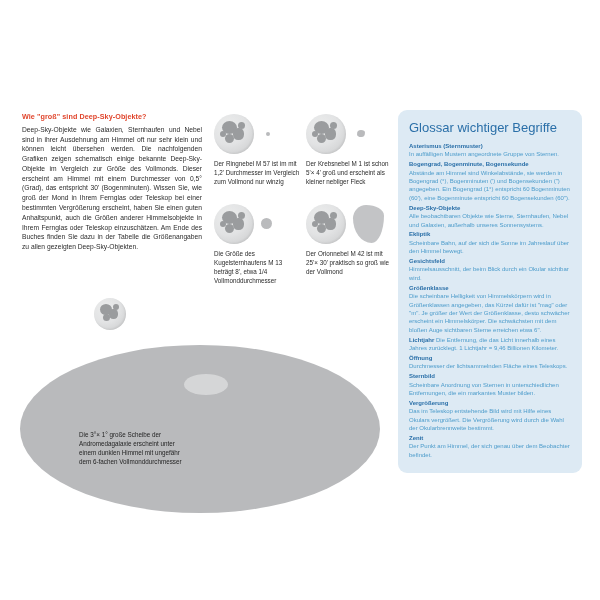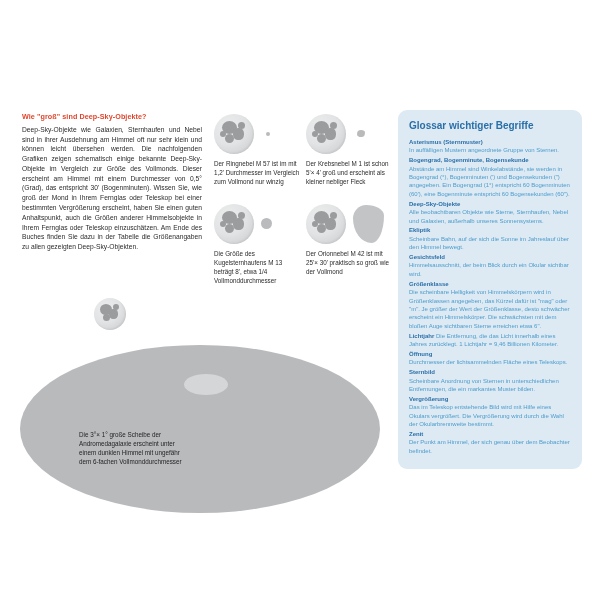--- a/index.html
+++ b/index.html
@@ -142,22 +142,22 @@
     left: 398px;
     top: 110px;
     width: 184px;
     background: #ddeaf4;
     border-radius: 9px;
     padding: 10px 11px 12px 11px;
     box-sizing: border-box;
   }
   .glossary-title {
     color: #2a6fa8;
-    font-weight: bold;
-    font-size: 10px;
+    font-weight: normal;
+    font-size: 13px;
     margin: 0 0 7px 0;
   }
   .gl-entry {
     margin: 0 0 1px 0;
     font-size: 6.0px;
     line-height: 1.40;
     color: #3d8fc4;
   }
   .gl-term {
     color: #2a6fa8;

